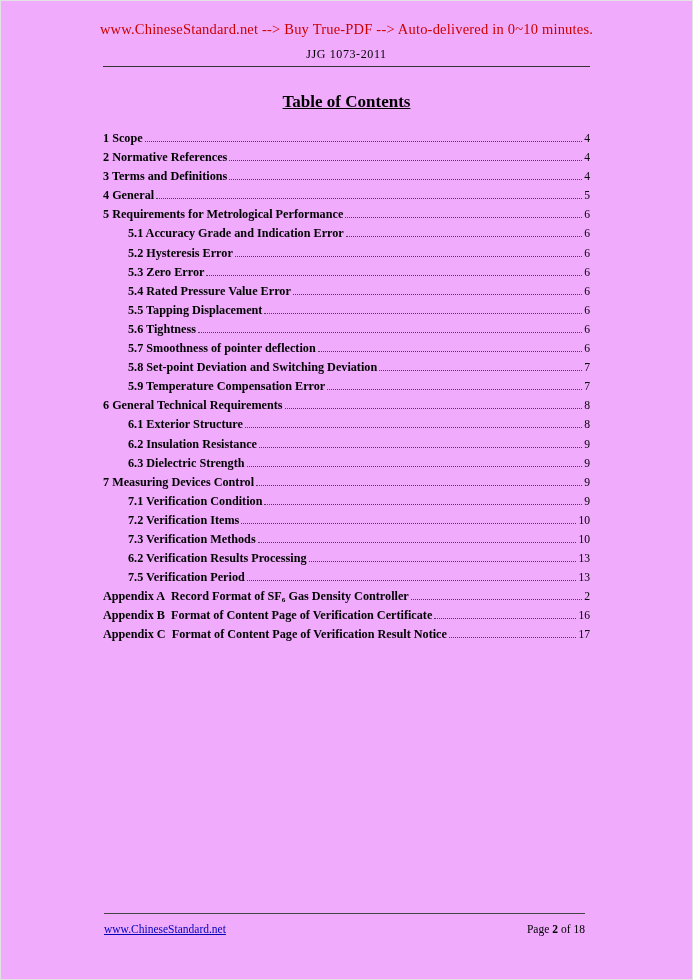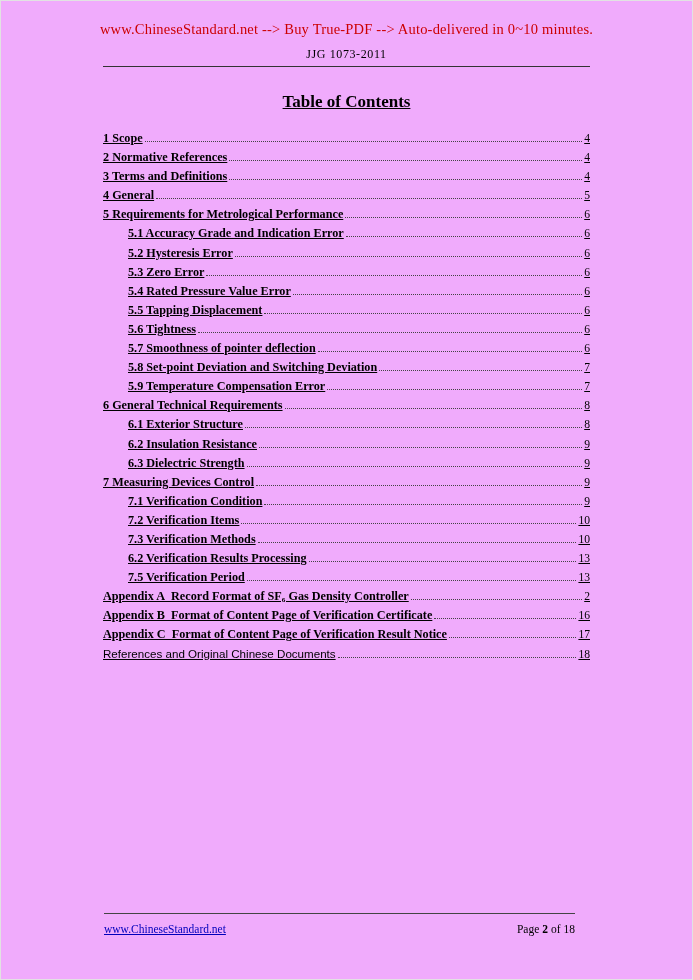--- a/index.html
+++ b/index.html
@@ -37,21 +37,20 @@
   .doc-title {
     text-align:center;
     font-weight:bold;
     font-size:17px;
     margin-top:25px;
     text-decoration:underline;
   }
   .toc {
     width:487px;
     margin:17px auto 10px;
-    text-decoration:underline;
   }
   .toc-row {
     display:flex;
     align-items:baseline;
     font-size:12.2px;
     font-weight:bold;
     line-height:18.1px;
     cursor:default;
   }
   .toc-row.indent { padding-left:25px; }
@@ -67,21 +66,21 @@
     border-bottom:1.4px dotted #444;
     min-width:10px;
   }
   .toc-page {
     font-weight:normal;
     font-size:11.6px;
     font-family:"Liberation Serif", serif;
   }
   .footer {
     position:absolute;
-    left:103px; right:117px; bottom:44px;
+    left:103px; right:107px; bottom:44px;
     border-top:1px solid #444;
     padding-top:9px;
     display:flex;
     justify-content:space-between;
     align-items:baseline;
     font-size:11.5px;
   }
   .footer-link {
     color:#0000bb;
     text-decoration:underline;
@@ -232,25 +231,20 @@
       <div class="toc-row">
     <span class="toc-label">Appendix B&nbsp;&nbsp;Format of Content Page of Verification Certificate</span>
     <span class="toc-leader"></span>
     <span class="toc-page">16</span>
   </div>
       <div class="toc-row">
     <span class="toc-label">Appendix C&nbsp;&nbsp;Format of Content Page of Verification Result Notice</span>
     <span class="toc-leader"></span>
     <span class="toc-page">17</span>
   </div>
-      <div class="toc-row regular">
-    <span class="toc-label">References and Original Chinese Documents</span>
-    <span class="toc-leader"></span>
-    <span class="toc-page">18</span>
-  </div>
     </div>
 
   <div class="footer">
     <span class="footer-link">www.ChineseStandard.net</span>
     <span class="footer-page">
       <span>Page</span><b>2</b><span>of 18</span>
     </span>
   </div>
 
 </div>

